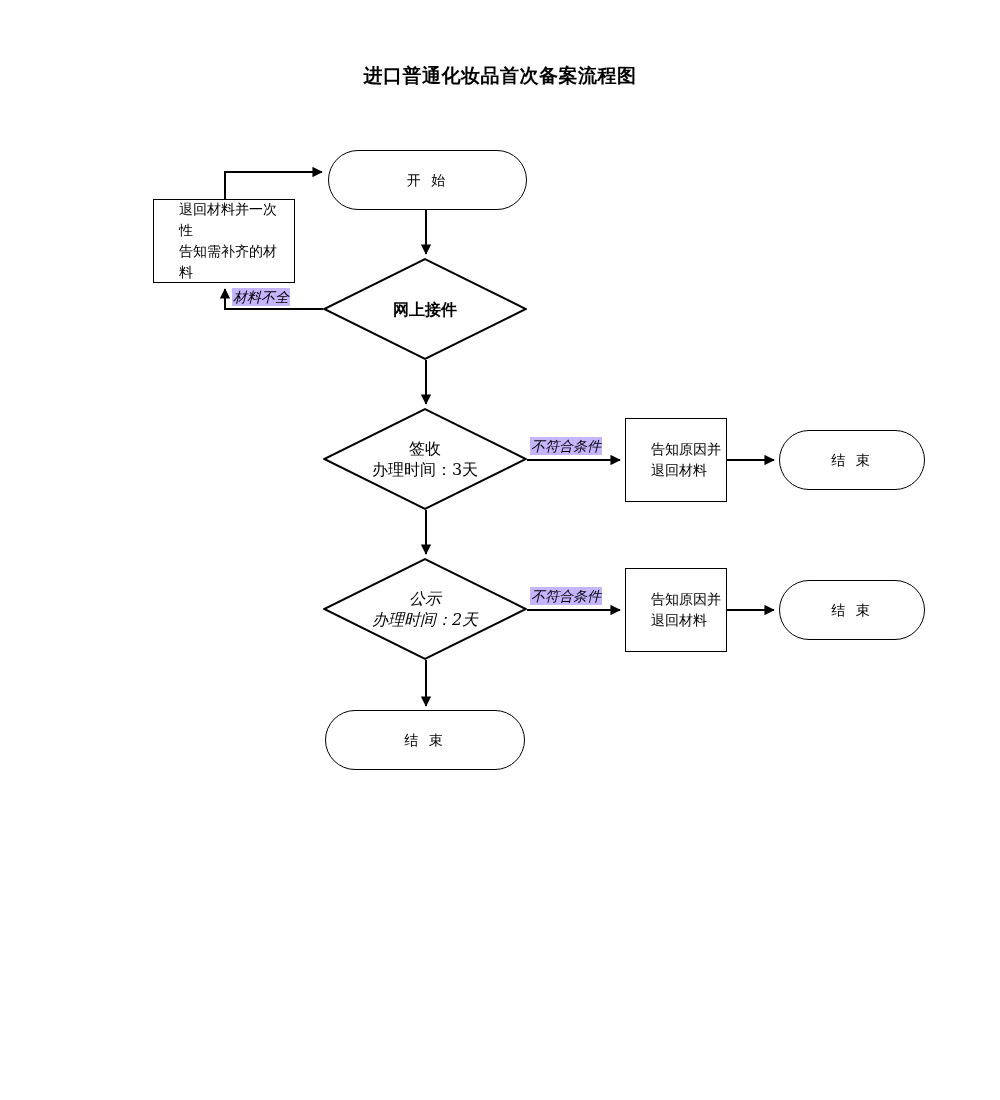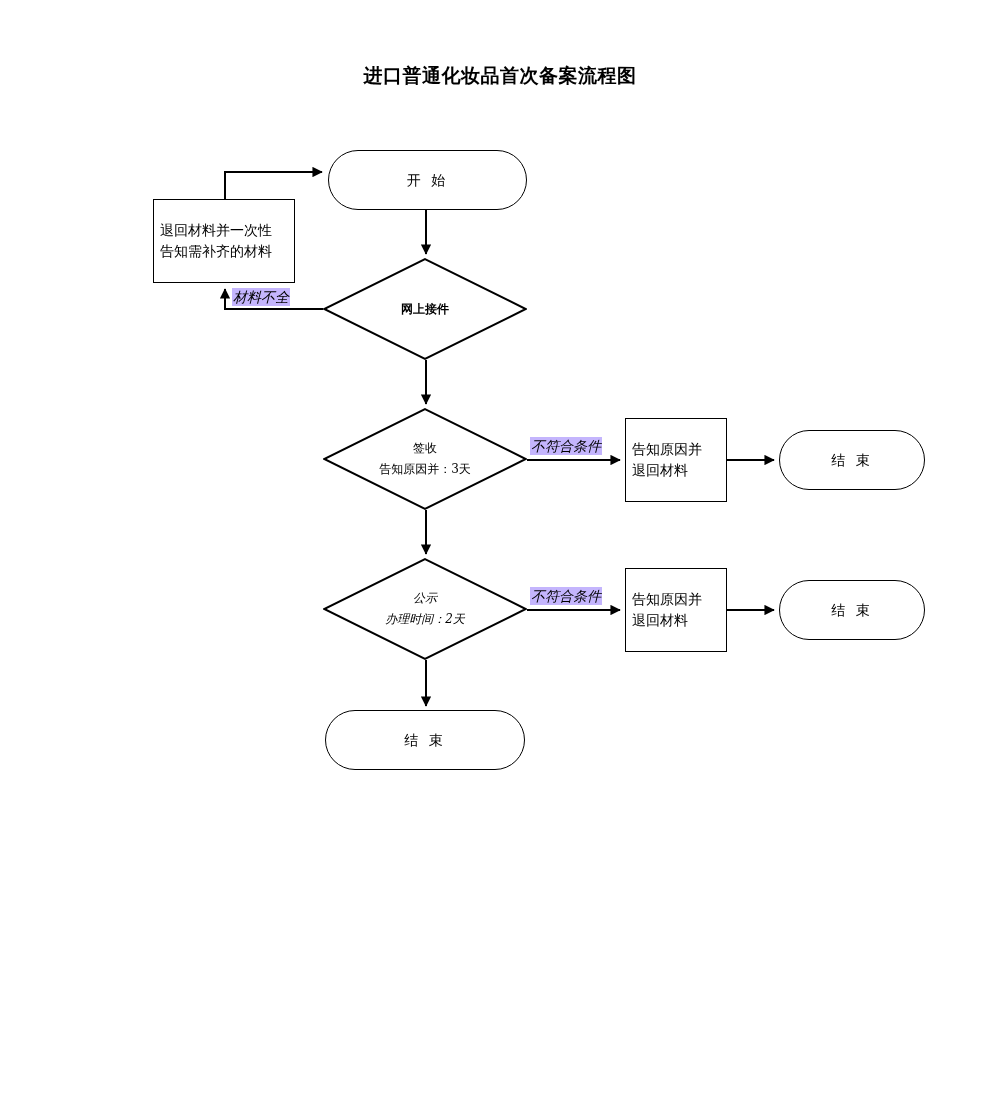--- a/index.html
+++ b/index.html
@@ -59,21 +59,21 @@
     border: 1.6px solid #000000;
     border-radius: 999px;
     letter-spacing: 3px;
   }
 
   
   .process {
     border: 1.6px solid #000000;
     justify-content: flex-start;
     text-align: left;
-    padding-left: 6px;
+    padding-left: 25px;
     padding-right: 4px;
   }
 
   
   .decision {
     position: absolute;
     background: transparent;
   }
   .decision svg {
     position: absolute;
@@ -84,21 +84,21 @@
   .decision .dlabel {
     position: absolute;
     left: 0;
     top: 0;
     width: 100%;
     height: 100%;
     display: flex;
     align-items: center;
     justify-content: center;
     font-family: "DejaVu Serif", "Liberation Serif", serif;
-    font-size: 12px;
+    font-size: 16px;
     line-height: 21px;
     text-align: center;
     white-space: pre-line;
     pointer-events: none;
   }
   .decision.bold .dlabel {
     font-weight: bold;
   }
 
   
@@ -172,21 +172,21 @@
       <polygon points="102,1.2 202.8,51 102,100.8 1.2,51" fill="#ffffff" stroke="#000000" stroke-width="2"></polygon>
     </svg>
     <div class="dlabel">网上接件</div>
   </div>
 
   <div class="decision" style="left:323px; top:408px; width:204px; height:102px;">
     <svg width="204" height="102" viewBox="0 0 204 102" xmlns="http://www.w3.org/2000/svg">
       <polygon points="102,1.2 202.8,51 102,100.8 1.2,51" fill="#ffffff" stroke="#000000" stroke-width="2"></polygon>
     </svg>
     <div class="dlabel">签收
-告知原因并：3天</div>
+办理时间：3天</div>
   </div>
 
   <div class="node process" style="left:625px; top:418px; width:102px; height:84px;">
     <span>告知原因并
 退回材料</span>
   </div>
 
   <div class="node terminator" style="left:779px; top:430px; width:146px; height:60px;">
     <span>结  束</span>
   </div>

